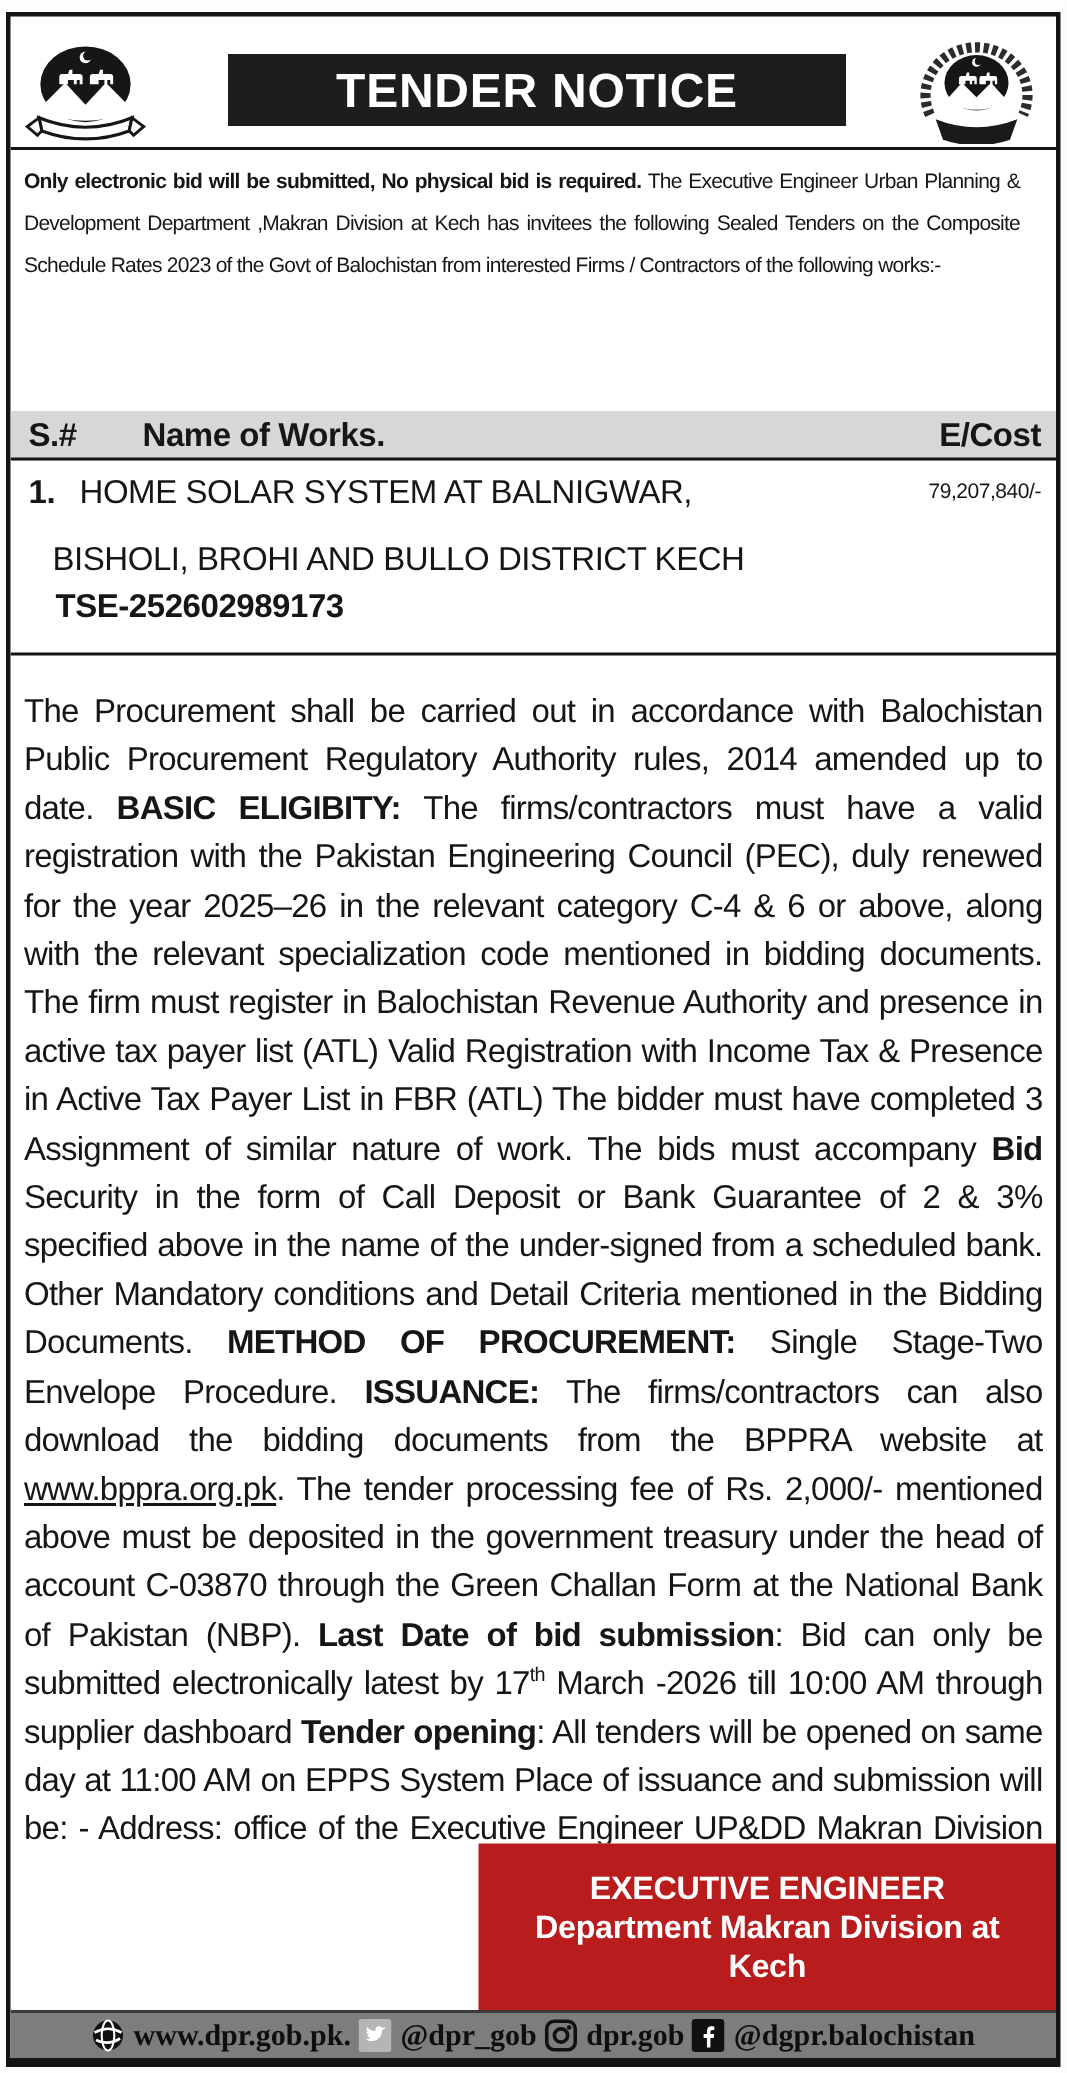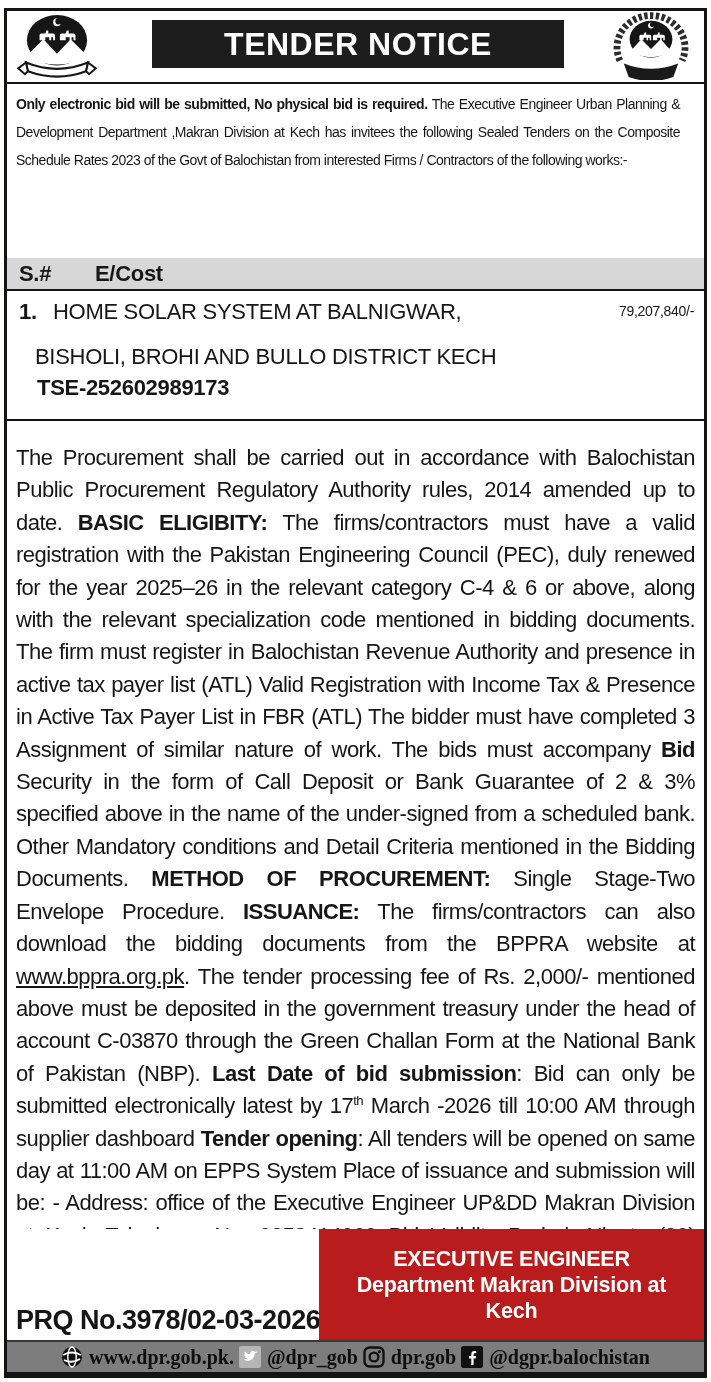--- a/index.html
+++ b/index.html
@@ -3,21 +3,21 @@
 <meta charset="utf-8">
 <style>
   html,body{margin:0;padding:0;}
   body{width:711px;height:1382px;position:relative;background:#f4f4f2;
        font-family:"Liberation Sans",sans-serif;color:#161616;}
   .page{position:absolute;inset:0;background:#fdfdfc;}
   .ad{position:absolute;left:4px;top:8px;width:703px;height:1370px;
       border:3px solid #141414;border-bottom-width:6px;box-sizing:border-box;
       display:flex;flex-direction:column;overflow:hidden;background:#fff;}
   
-  .hdr{position:relative;height:71px;border-bottom:2px solid #141414;flex:0 0 auto;}
+  .hdr{position:relative;height:71px;border-bottom:2px solid #141414;flex:0 0 auto;margin-top:16px;}
   .emblem-l{position:absolute;left:8px;top:3px;}
   .emblem-r{position:absolute;right:3px;top:1px;}
   .titlebar{position:absolute;left:145px;top:9px;width:412px;height:48px;
             background:#1d1d1d;color:#fff;display:flex;align-items:center;justify-content:center;
             font-size:32px;font-weight:bold;letter-spacing:.5px;}
   
   .intro{flex:0 0 174px;box-sizing:border-box;padding:6px 24px 0 9px;font-size:14px;
          line-height:28px;text-align:justify;letter-spacing:-0.5px;overflow:hidden;}
   
   .thead{flex:0 0 33px;box-sizing:border-box;display:flex;align-items:center;
@@ -82,36 +82,36 @@
           <path d="M52 29 v-4 q0-1.6 1.6-1.6 h3 l.8-2.4 h1.6 v2.4 h3.6 q1.6 0 1.6 1.6 v4 h-1.6 v-2.4 h-1.6 v2.4 h-1.6 v-2.4 h-3 v2.4 z" fill="#fff"></path>
           <path d="M22 53 Q50 64 78 53 L73 67 Q50 75 27 67 Z" fill="#1a1a1a"></path>
         </svg>
       </span>
     </div>
 
     <div class="intro"><span class="b">Only electronic bid will be submitted, No physical bid is required.</span><span> The Executive Engineer Urban Planning &amp; Development Department ,Makran Division at Kech has invitees the following Sealed Tenders on the Composite Schedule Rates 2023 of the Govt of Balochistan from interested Firms / Contractors of the following works:-</span></div>
 
     <div class="thead">
       <span class="c-sno">S.#</span>
+      <span class="c-name">Name of Works.</span>
       <span class="c-cost">E/Cost</span>
     </div>
 
     <div class="trow">
       <div>
         <span class="sno">1.</span><span>HOME SOLAR SYSTEM AT BALNIGWAR,</span>
       </div>
       <div class="wline2">BISHOLI, BROHI AND BULLO DISTRICT KECH</div>
       <div class="tse">TSE-252602989173</div>
       <span class="cost">79,207,840/-</span>
     </div>
 
     <div class="bodypar"><span>The Procurement shall be carried out in accordance with Balochistan Public Procurement Regulatory Authority rules, 2014 amended up to date. </span><span class="b">BASIC ELIGIBITY:</span><span> The firms/contractors must have a valid registration with the Pakistan Engineering Council (PEC), duly renewed for the year 2025–26 in the relevant category C-4 &amp; 6 or above, along with the relevant specialization code mentioned in bidding documents. The firm must register in Balochistan Revenue Authority and presence in active tax payer list (ATL) Valid Registration with Income Tax &amp; Presence in Active Tax Payer List in FBR (ATL) The bidder must have completed 3 Assignment of similar nature of work. The bids must accompany </span><span class="b">Bid</span><span> Security in the form of Call Deposit or Bank Guarantee of 2 &amp; 3% specified above in the name of the under-signed from a scheduled bank. Other Mandatory conditions and Detail Criteria mentioned in the Bidding Documents. </span><span class="b">METHOD OF PROCUREMENT:</span><span> Single Stage-Two Envelope Procedure. </span><span class="b">ISSUANCE:</span><span> The firms/contractors can also download the bidding documents from the BPPRA website at </span><span class="u">www.bppra.org.pk</span><span>. The tender processing fee of Rs. 2,000/- mentioned above must be deposited in the government treasury under the head of account C-03870 through the Green Challan Form at the National Bank of Pakistan (NBP). </span><span class="b">Last Date of bid submission</span><span>: Bid can only be submitted electronically latest by 17</span><sup>th</sup><span> March -2026 till 10:00 AM through supplier dashboard </span><span class="b">Tender opening</span><span>: All tenders will be opened on same day at 11:00 AM on EPPS System Place of issuance and submission will be: - Address: office of the Executive Engineer UP&amp;DD Makran Division at Kech Telephone No. 0852414060 Bid Validity Period: Ninety (90) Days.</span></div>
 
     <div class="bottom">
-      <div class="prq">PRQ No.3978/02-03-2026</div>
       <div class="sig">
         <div>EXECUTIVE ENGINEER</div>
         <div>Department Makran Division at</div>
         <div>Kech</div>
       </div>
     </div>
 
     <div class="foot">
       <span class="fitem">
         <span>

